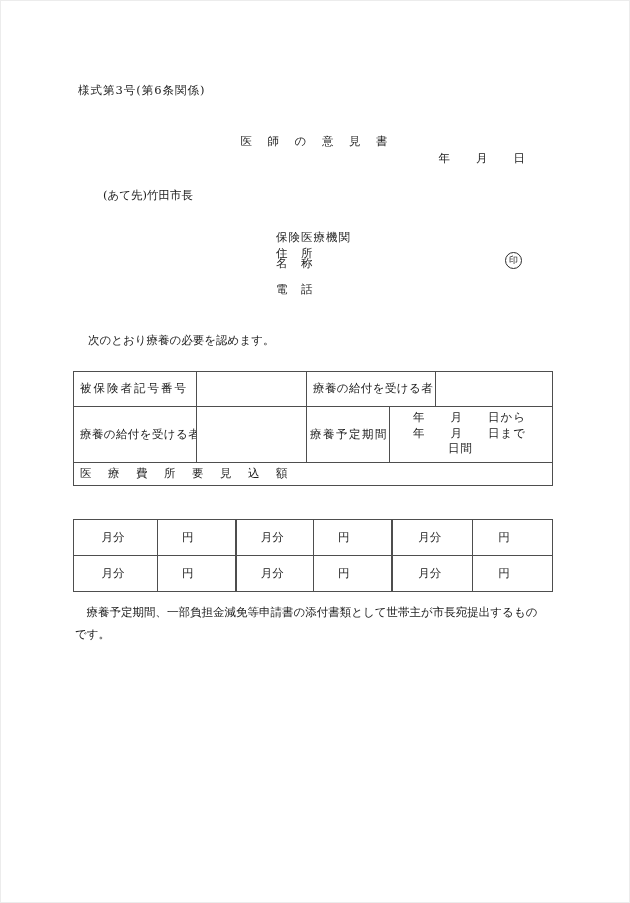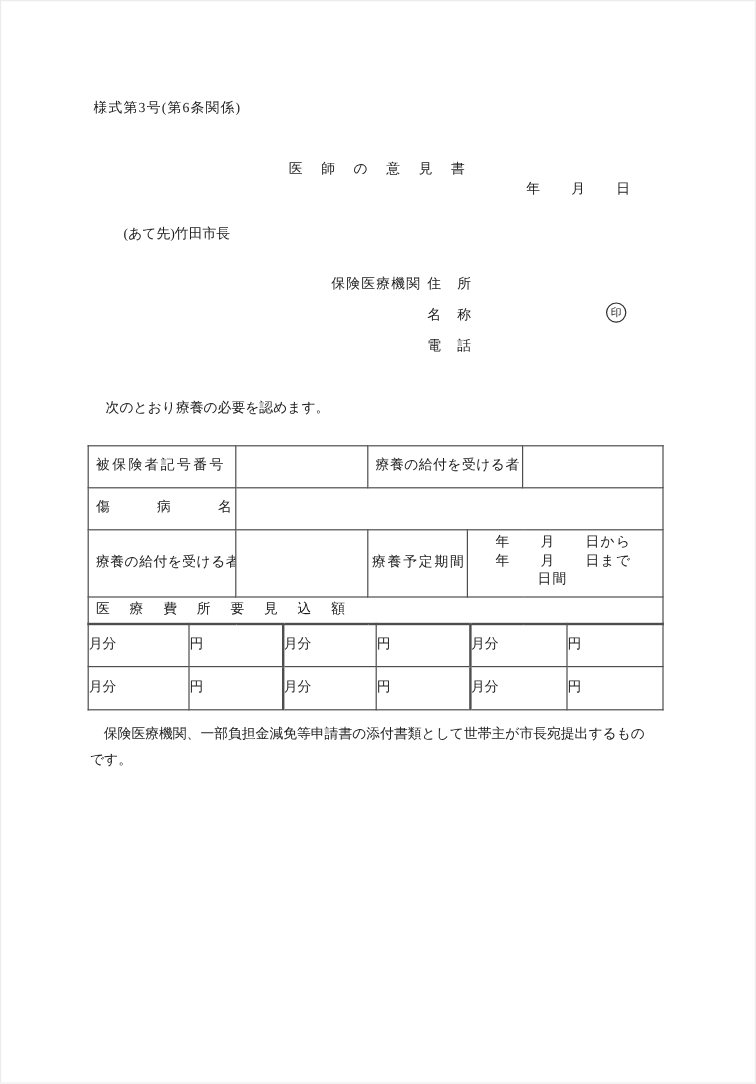--- a/index.html
+++ b/index.html
@@ -16,21 +16,20 @@
   }
   .page {
     position: relative;
     width: 630px;
     height: 903px;
     background: var(--page_bg, #fff);
     font-size: 11.5px;
     line-height: 1.35;
     box-shadow: inset 0 0 0 1px #ececec;
     overflow: hidden;
-    font-family: Liberation Serif, serif;
   }
 
   
   .form-number {
     position: absolute;
     left: 78px; top: 83px;
     letter-spacing: 1px;
   }
   .doc-title {
     position: absolute;
@@ -53,20 +52,21 @@
   
   .org-block {
     position: absolute;
     left: 276px; top: 230px;
   }
   .org-row {
     height: 26px;
     display: flex;
     align-items: flex-start;
     letter-spacing: 1px;
+    flex-direction: column;
   }
   .org-lead {
     display: inline-block;
     width: 80px;
   }
   .seal {
     position: absolute;
     left: 229px; top: 22px;
     width: 17px; height: 17px;
     border: 1px solid #2b2b2b;
@@ -113,21 +113,21 @@
     text-align: center;
     padding: 3px 3px 0 0;
     line-height: 15.5px;
     letter-spacing: 1px;
   }
   td.period .days span { margin-right: 18px; }
 
   
   .money-table { top: 519px; }
   .money-table tr { height: 36px; }
-  .money-table td { text-align: left; }
+  .money-table td { text-align: center; }
   .money-table td.m { padding-right: 5px; }
   .money-table td.y { padding-right: 17px; }
   .money-table td.thick { border-left-width: 2px; }
 
   
   .footer {
     position: absolute;
     left: 75px; top: 601px;
     width: 480px;
     line-height: 22px;
@@ -172,24 +172,20 @@
         <col style="width:46px">
         <col style="width:117px">
     </colgroup>
     <tbody>
       <tr class="r1">
         <td class="label ls2">被保険者記号番号</td>
         <td></td>
         <td class="label ls05" colspan="2">療養の給付を受ける者</td>
         <td></td>
       </tr>
-      <tr class="r2">
-        <td class="label ls1">傷　　　病　　　名</td>
-        <td colspan="4"></td>
-      </tr>
       <tr class="r3">
         <td class="label ls05">療養の給付を受ける者</td>
         <td></td>
         <td class="label period-label">療養予定期間</td>
         <td class="period" colspan="2">
           <div>年　　月　　日から</div>
           <div>年　　月　　日まで</div>
           <div class="days"><span>日間</span></div>
         </td>
       </tr>
@@ -222,17 +218,17 @@
         <td class="y">円</td>
         <td class="m thick">月分</td>
         <td class="y">円</td>
         <td class="m thick">月分</td>
         <td class="y">円</td>
       </tr>
     </tbody>
   </table>
 
   <div class="footer">
-    <div>　保険医療機関、一部負担金減免等申請書の添付書類として世帯主が市長宛提出するもの</div>
+    <div>　療養予定期間、一部負担金減免等申請書の添付書類として世帯主が市長宛提出するもの</div>
     <div>です。</div>
   </div>
 
 </div>
 
 </body></html>

